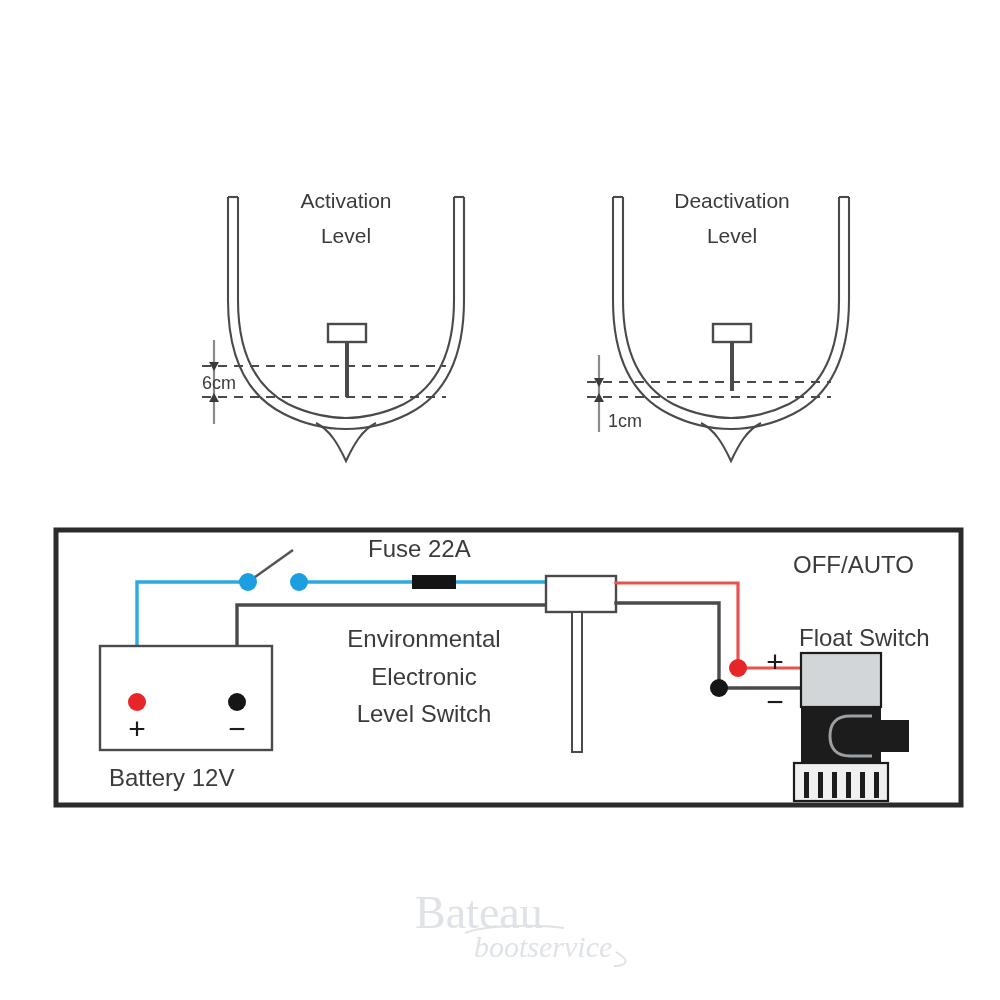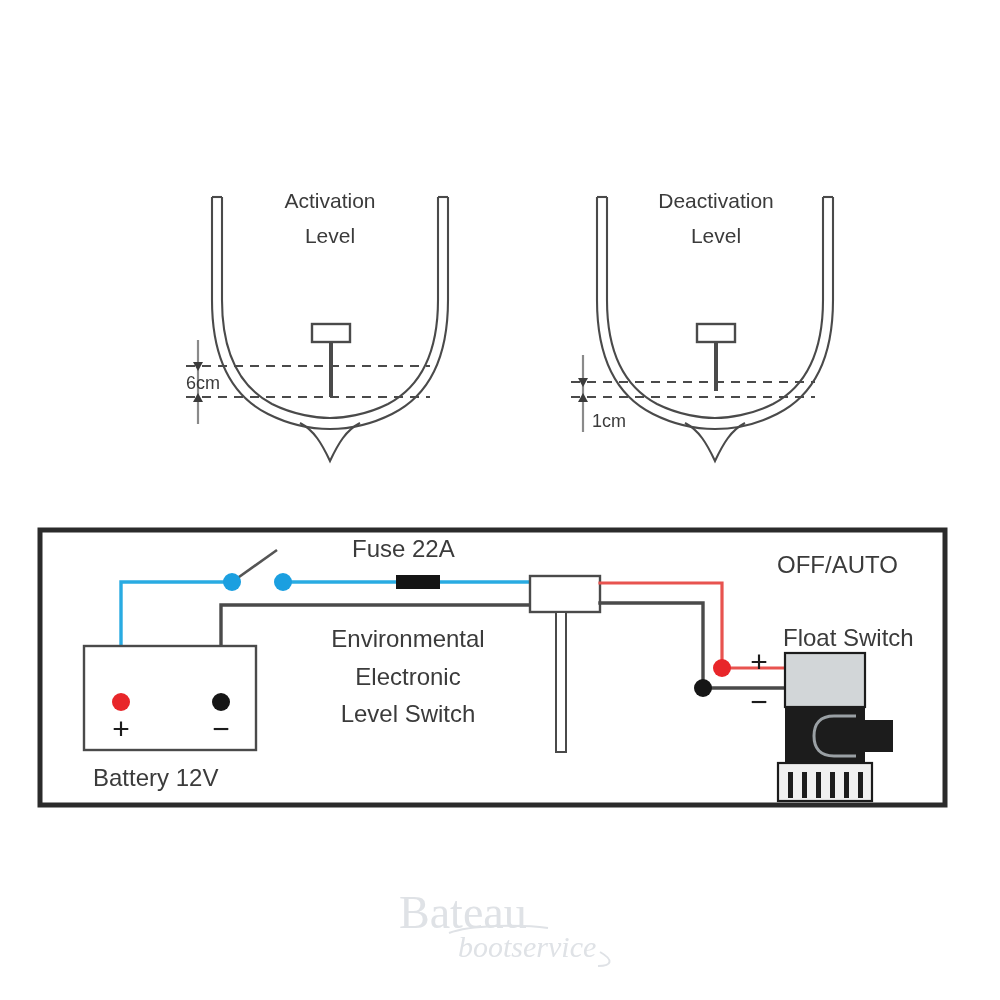--- a/index.html
+++ b/index.html
@@ -10,21 +10,21 @@
   }
   body {
     width: 1000px;
     height: 1000px;
     position: relative;
     font-family: "Liberation Sans", sans-serif;
     overflow: hidden;
   }
   #stage {
     position: absolute;
-    left: 0;
+    left: 16px;
     top: 0;
     width: 844px;
     height: 1000px;
   }
   svg#diagram {
     display: block;
     width: 1000px;
     height: 1000px;
   }
   .lbl {

